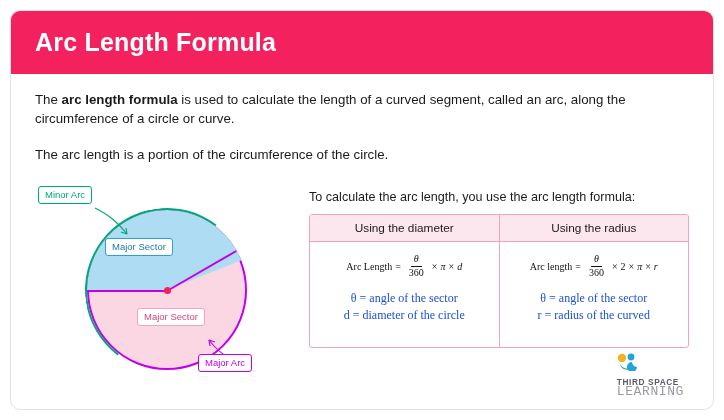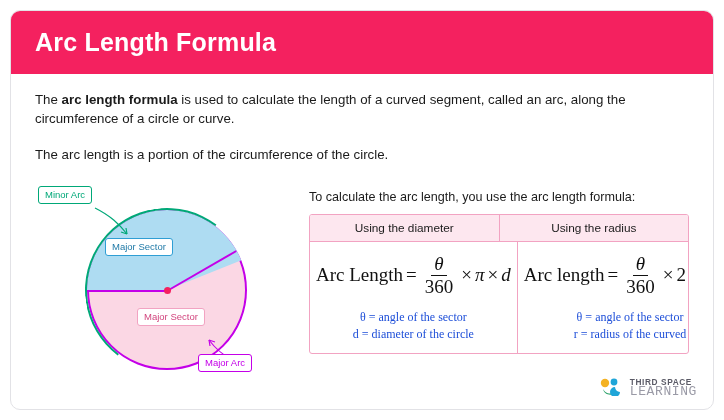--- a/index.html
+++ b/index.html
@@ -216,21 +216,21 @@
     flex: 1;
     padding: 12px 6px 10px 6px;
     box-sizing: border-box;
     text-align: center;
   }
   .ft-cell:first-child {
     border-right: 1px solid #f2a3c2;
   }
   .mathline {
     font-family: "Liberation Serif", serif;
-    font-size: 19px;
+    font-size: 10px;
     color: #111111;
     display: flex;
     justify-content: center;
     align-items: center;
     gap: 3px;
     white-space: nowrap;
   }
   .frac {
     display: inline-flex;
     flex-direction: column;
@@ -252,25 +252,25 @@
     margin-top: 12px;
     font-family: "Liberation Serif", serif;
     font-size: 12px;
     color: #1d4ed8;
     line-height: 17px;
   }
 
   
   .logo {
     position: absolute;
-    right: 16px;
+    right: 29px;
     bottom: 12px;
     display: flex;
-    align-items: center;
     gap: 6px;
+    flex-direction: column;
   }
   .logo-mark {
     position: relative;
     width: 24px;
     height: 18px;
   }
   .logo-text {
     line-height: 10px;
   }
   .logo-l1 {

